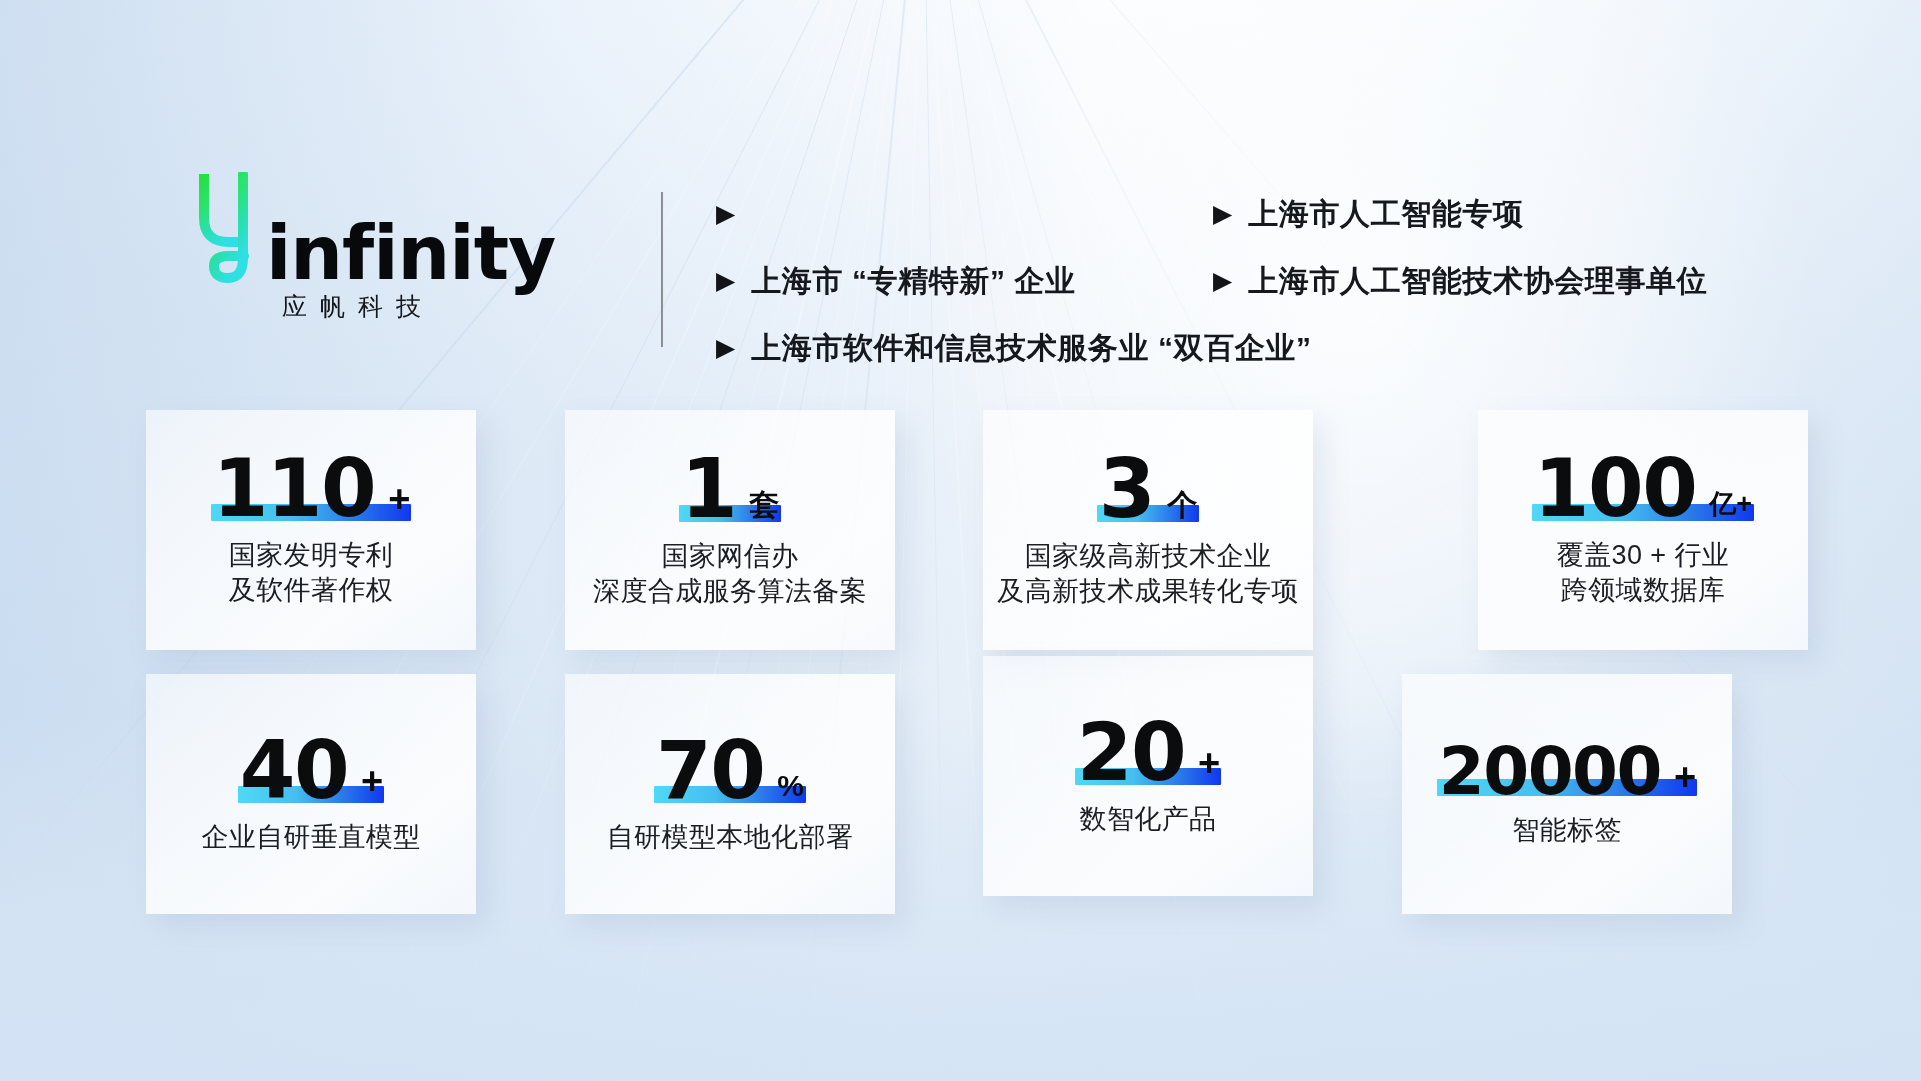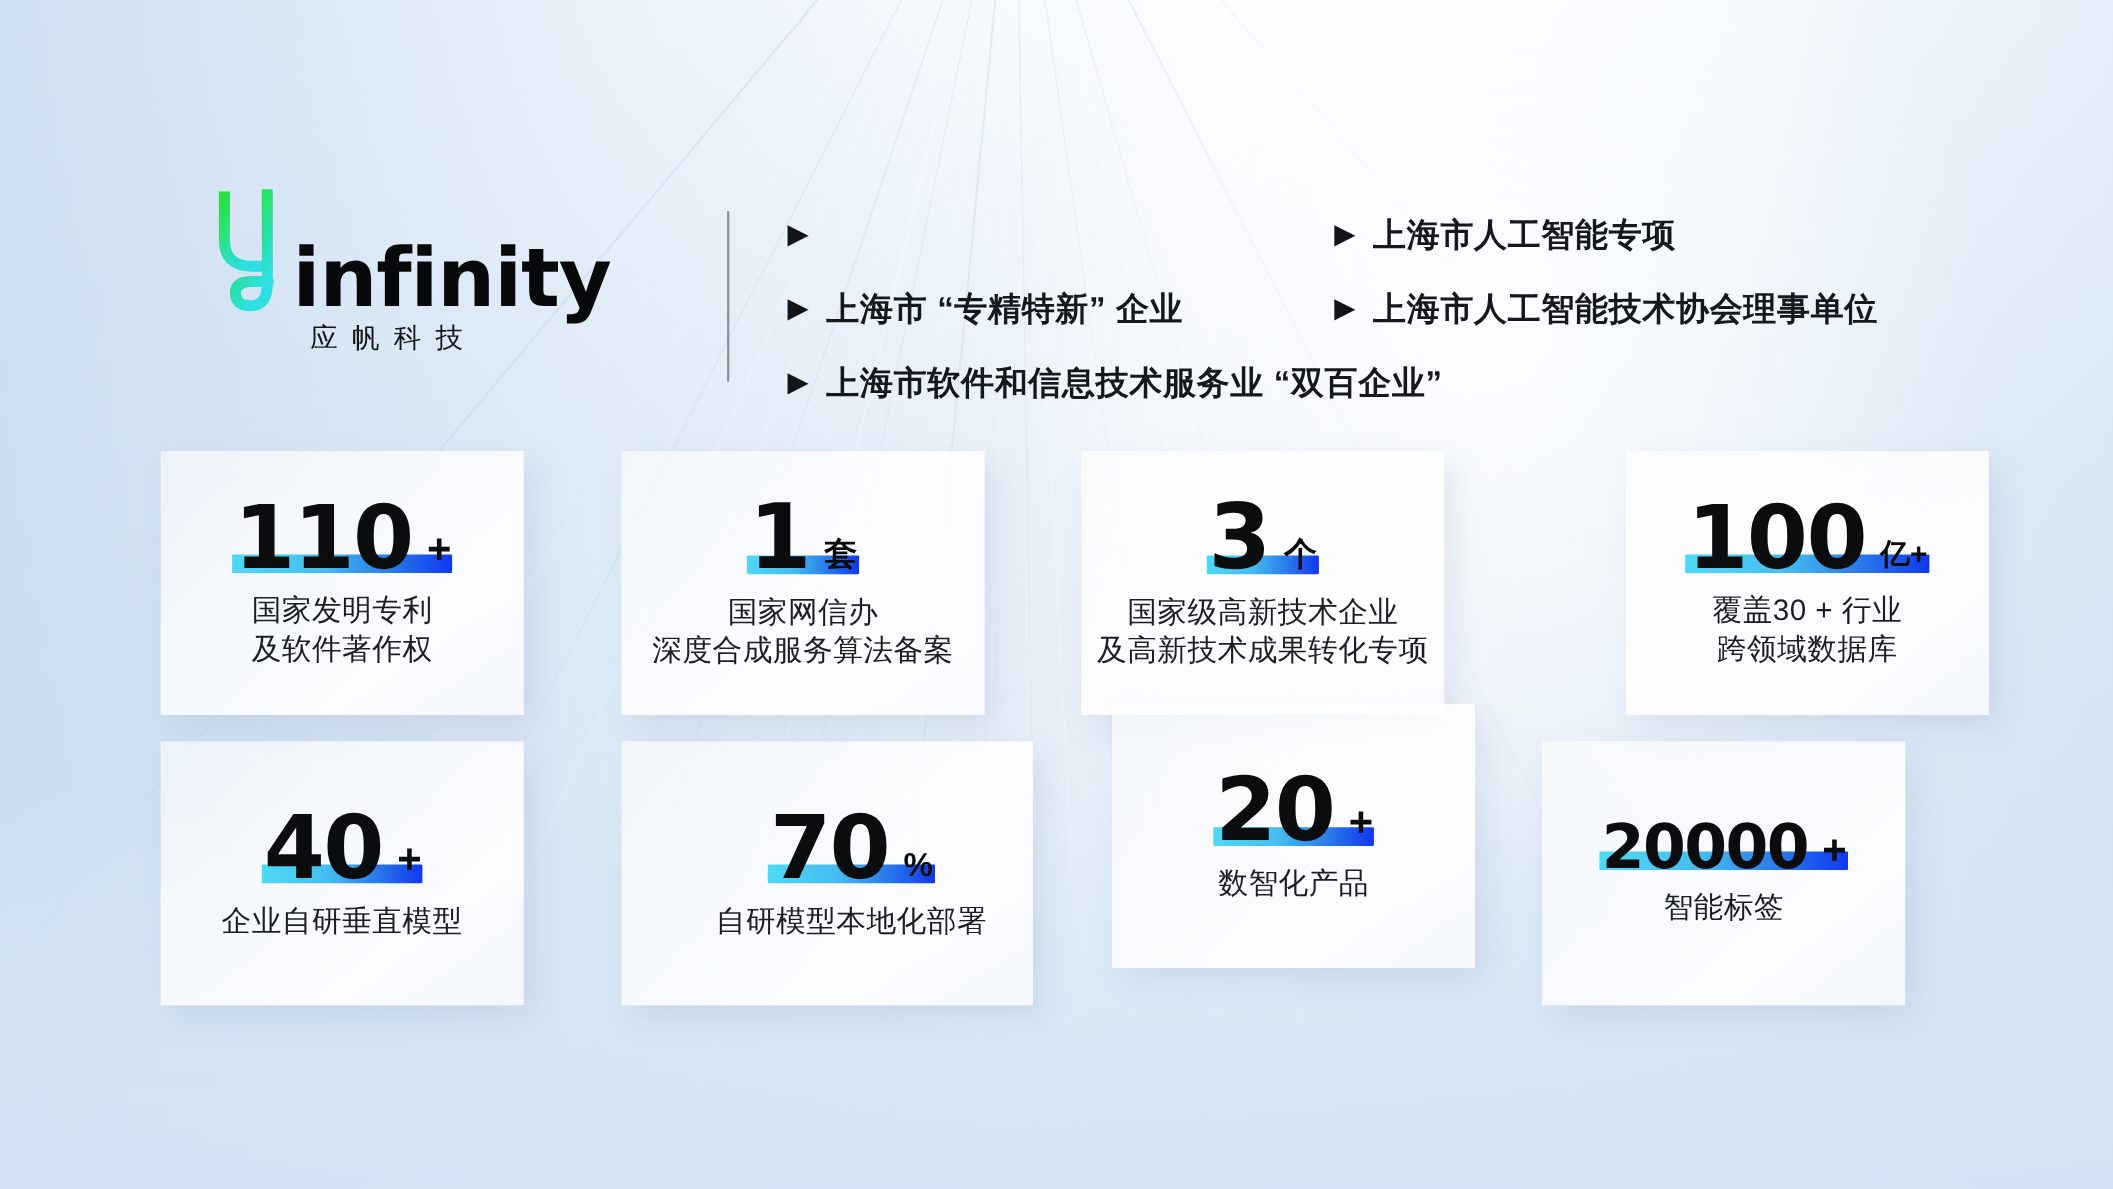--- a/index.html
+++ b/index.html
@@ -283,49 +283,49 @@
         <div class="ul-bar" style="background: linear-gradient(90deg, rgb(79, 217, 245) 0%, rgb(69, 190, 240) 40%, rgb(42, 121, 234) 72%, rgb(16, 56, 240) 100%);"></div>
         <div class="num-line">
           <span class="num">40</span>
           <span class="unit plus">+</span>
         </div>
       </div>
       <div class="caption">
         <div>企业自研垂直模型</div>
       </div>
     </div>
-    <div class="card" style="left: 565px; top: 674px; width: 330px; height: 240px; padding-left: 44px;">
+    <div class="card" style="left: 565px; top: 674px; width: 330px; height: 240px;">
       <div class="num-wrap">
         <div class="ul-bar" style="background: linear-gradient(90deg, rgb(79, 217, 245) 0%, rgb(69, 190, 240) 40%, rgb(42, 121, 234) 72%, rgb(16, 56, 240) 100%);"></div>
         <div class="num-line">
           <span class="num">70</span>
           <span class="unit">%</span>
         </div>
       </div>
       <div class="caption">
         <div>自研模型本地化部署</div>
       </div>
     </div>
-    <div class="card" style="left: 983px; top: 640px; width: 330px; height: 240px; margin-left: 28px;">
+    <div class="card" style="left: 983px; top: 656px; width: 330px; height: 240px;">
       <div class="num-wrap">
         <div class="ul-bar" style="background: linear-gradient(90deg, rgb(79, 217, 245) 0%, rgb(69, 190, 240) 40%, rgb(42, 121, 234) 72%, rgb(16, 56, 240) 100%);"></div>
         <div class="num-line">
           <span class="num">20</span>
           <span class="unit plus">+</span>
         </div>
       </div>
       <div class="caption">
         <div>数智化产品</div>
       </div>
     </div>
     <div class="card" style="left: 1402px; top: 674px; width: 330px; height: 240px;">
       <div class="num-wrap">
         <div class="ul-bar" style="background: linear-gradient(90deg, rgb(79, 217, 245) 0%, rgb(69, 190, 240) 40%, rgb(42, 121, 234) 72%, rgb(16, 56, 240) 100%);"></div>
         <div class="num-line">
-          <span class="num" style="font-size: 56px;">20000</span>
+          <span class="num" style="font-size: 66px;">20000</span>
           <span class="unit plus">+</span>
         </div>
       </div>
       <div class="caption">
         <div>智能标签</div>
       </div>
     </div>
   </div>
 
 </body></html>

